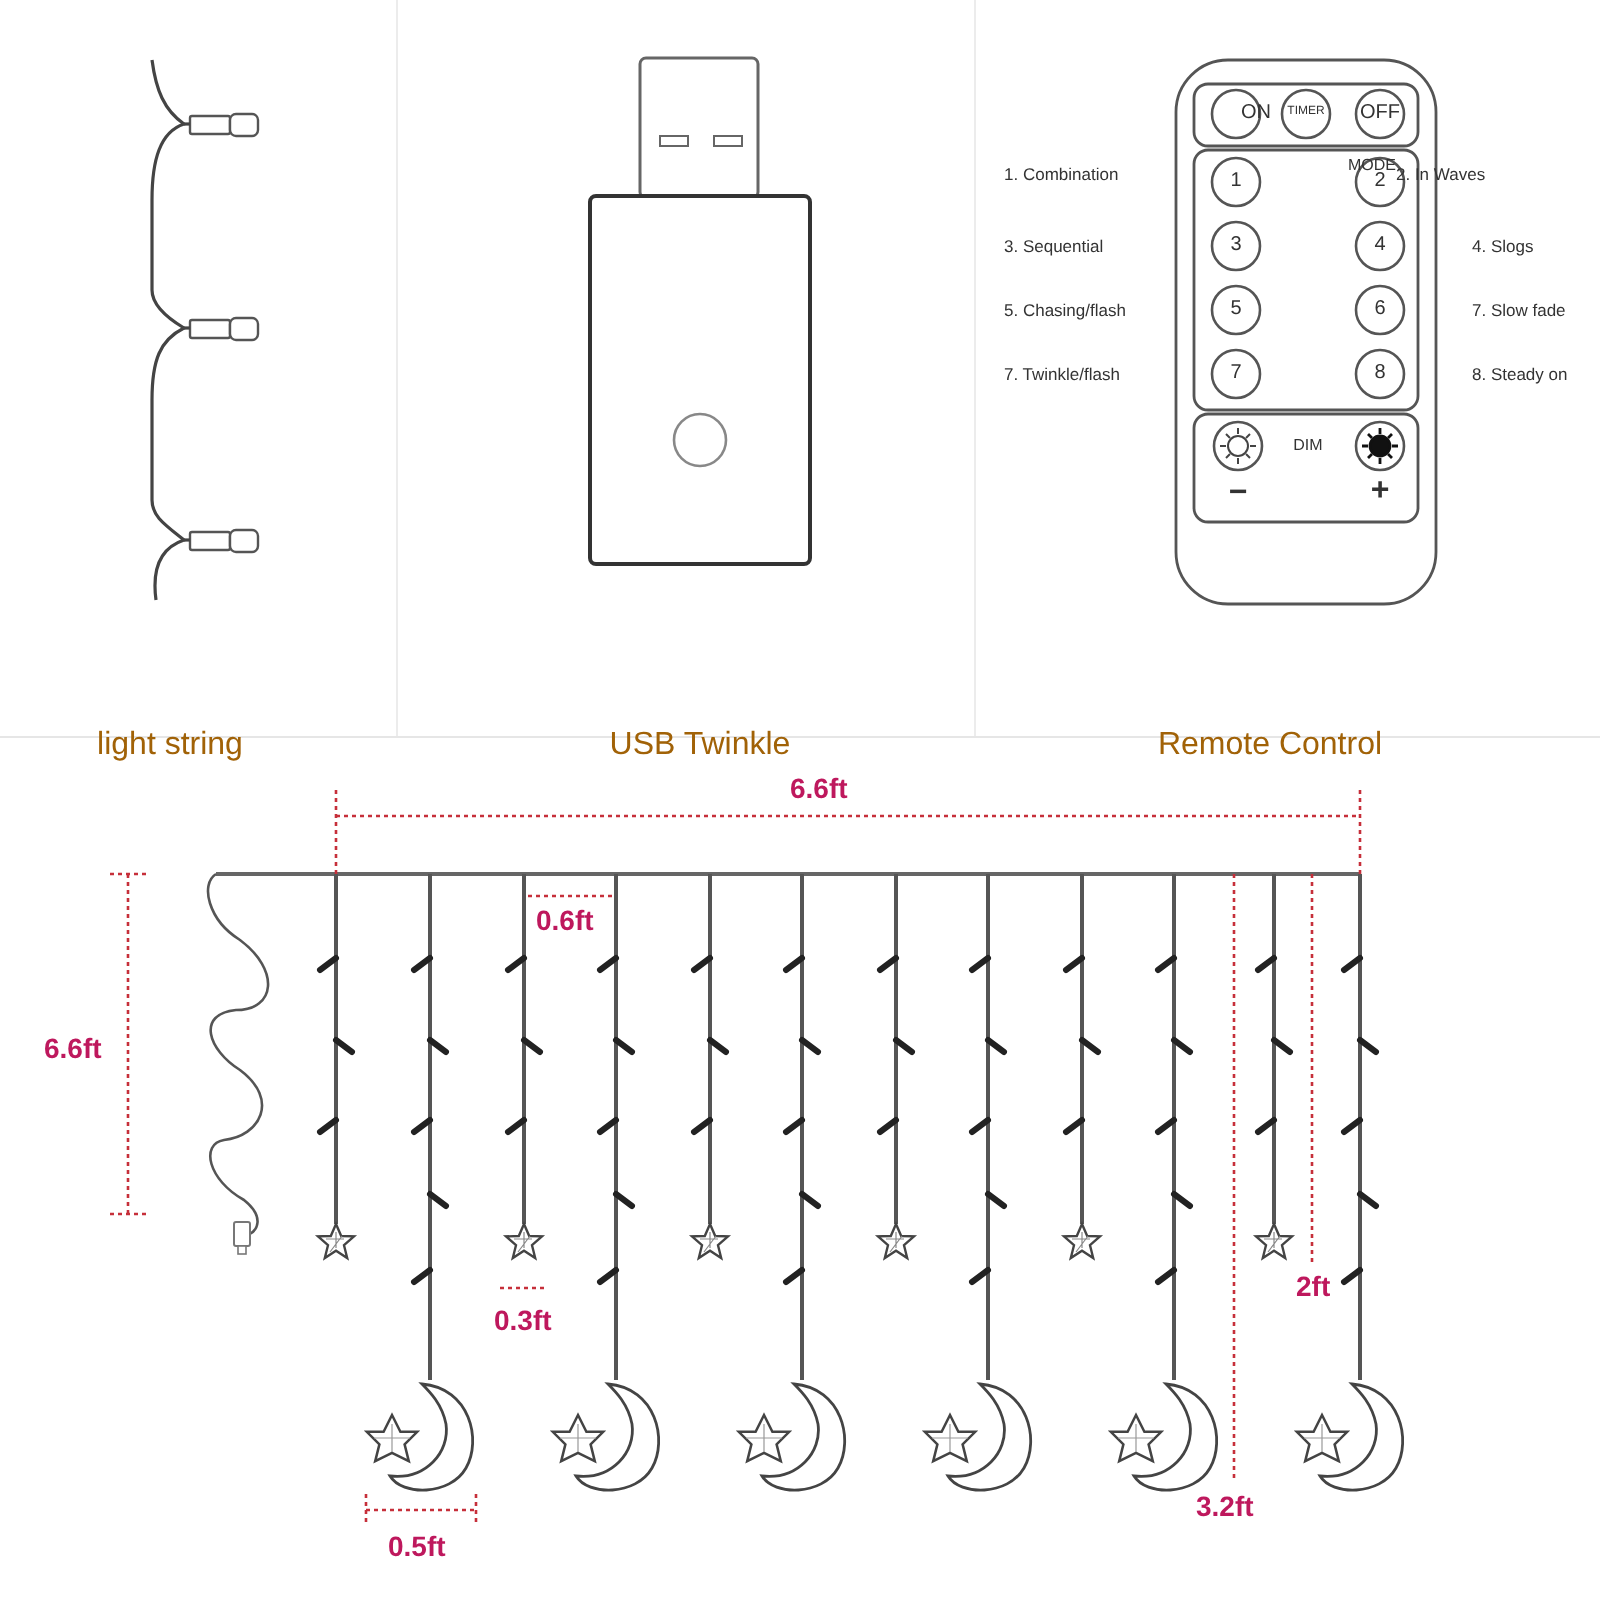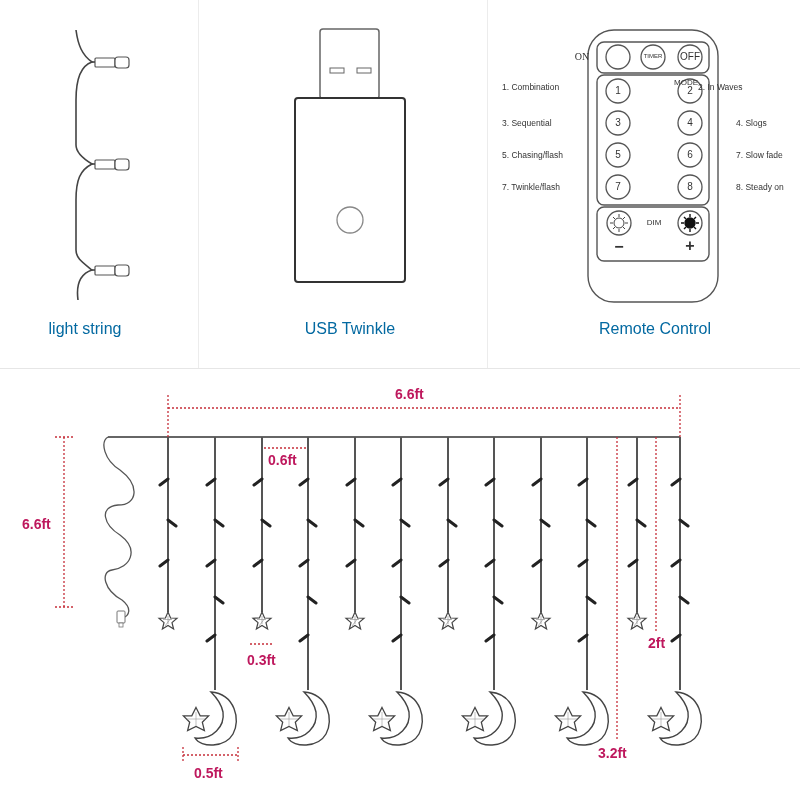--- a/index.html
+++ b/index.html
@@ -1,19 +1,19 @@
 <!DOCTYPE html>
 <html><head>
 <meta charset="utf-8">
 <style>
   html, body { margin:0; padding:0; background:#ffffff; }
   body { width:800px; height:800px; position:relative; overflow:hidden; font-family:"Liberation Sans", sans-serif; }
   .panel-divider-v { position:absolute; top:0; width:1px; height:368px; background:#ececec; }
   .panel-divider-h { position:absolute; left:0; top:368px; width:800px; height:1px; background:#e6e6e6; }
-  .caption { position:absolute; font-size:16px; color:#0369a1; text-align:center; white-space:nowrap; }
+  .caption { position:absolute; font-size:16px; color:#a16207; text-align:center; white-space:nowrap;margin-top:44px; }
   .mode-label { position:absolute; font-size:8.5px; color:#333; white-space:nowrap; }
   svg { position:absolute; left:0; top:0; overflow:visible; }
   .measure { position:absolute; font-size:14px; font-weight:bold; color:#be185d; white-space:nowrap; }
   .btn-text { position:absolute; font-size:10px; color:#333; text-align:center; }
 </style>
 </head>
 <body>
 
 <div class="panel-divider-v" style="left:198px;"></div>
 <div class="panel-divider-v" style="left:487px;"></div>
@@ -75,21 +75,21 @@
 
   <g stroke="#444" stroke-width="1" fill="#fff">
     <circle cx="619" cy="223" r="5"></circle>
     <path d="M619 214v3M619 229v3M610 223h3M625 223h3M613 217l2 2M623 227l2 2M613 229l2-2M623 219l2-2"></path>
   </g>
   <g stroke="#111" stroke-width="1.4" fill="#111">
     <circle cx="690" cy="223" r="5"></circle>
     <path d="M690 214v3M690 229v3M681 223h3M696 223h3M684 217l2 2M694 227l2 2M684 229l2-2M694 219l2-2"></path>
   </g>
 </svg>
-<div class="btn-text" style="left:570px; top:51px; width:24px;font-family:Liberation Serif, serif;">ON</div>
+<div class="btn-text" style="left:616px; top:51px; width:24px;">ON</div>
 <div class="btn-text" style="left:641px; top:53px; width:24px; font-size:6px;">TIMER</div>
 <div class="btn-text" style="left:678px; top:51px; width:24px;">OFF</div>
 <div class="btn-text" style="left:668px; top:78px; width:36px; font-size:8px;">MODE</div>
 <div class="btn-text" style="left:606px; top:85px; width:24px;">1</div>
 <div class="btn-text" style="left:678px; top:85px; width:24px;">2</div>
 <div class="btn-text" style="left:606px; top:117px; width:24px;">3</div>
 <div class="btn-text" style="left:678px; top:117px; width:24px;">4</div>
 <div class="btn-text" style="left:606px; top:149px; width:24px;">5</div>
 <div class="btn-text" style="left:678px; top:149px; width:24px;">6</div>
 <div class="btn-text" style="left:606px; top:181px; width:24px;">7</div>
@@ -100,21 +100,21 @@
 
 <div class="mode-label" style="left:502px; top:82px;">1.  Combination</div>
 <div class="mode-label" style="left:502px; top:118px;">3.  Sequential</div>
 <div class="mode-label" style="left:502px; top:150px;">5.  Chasing/flash</div>
 <div class="mode-label" style="left:502px; top:182px;">7.  Twinkle/flash</div>
 <div class="mode-label" style="left:698px; top:82px;">2.  In Waves</div>
 <div class="mode-label" style="left:736px; top:118px;">4.  Slogs</div>
 <div class="mode-label" style="left:736px; top:150px;">7.  Slow fade</div>
 <div class="mode-label" style="left:736px; top:182px;">8.  Steady on</div>
 
-<div class="caption" style="left:590px; top:320px; width:130px;">Remote Control</div>
+<div class="caption" style="left:570px; top:320px; width:130px;">Remote Control</div>
 
 <svg width="800" height="800">
   <defs>
     <g id="star">
       <path d="M0 -9 L2.6 -3 L9 -2.8 L4 1.6 L5.6 8 L0 4.4 L-5.6 8 L-4 1.6 L-9 -2.8 L-2.6 -3 Z" fill="#fff" stroke="#444" stroke-width="1.2"></path>
       <path d="M0 -5 L0 3 M-5 -1.5 L4 -1.5 M-3 5 L3 -3" stroke="#888" stroke-width="0.6"></path>
     </g>
     <g id="moonstar">
       <path d="M-4 -26 C20 -24, 26 2, 18 16 C10 30, -14 30, -20 20 C-2 22, 10 8, 8 -6 C6 -16, 0 -22, -4 -26 Z" fill="#fff" stroke="#444" stroke-width="1.4"></path>
       <path d="M-20 -10 L-16 -2 L-8 -2 L-14 4 L-12 12 L-20 8 L-28 12 L-26 4 L-32 -2 L-24 -2 Z" transform="translate(2,0) scale(1.05)" fill="#fff" stroke="#444" stroke-width="1.2"></path>

